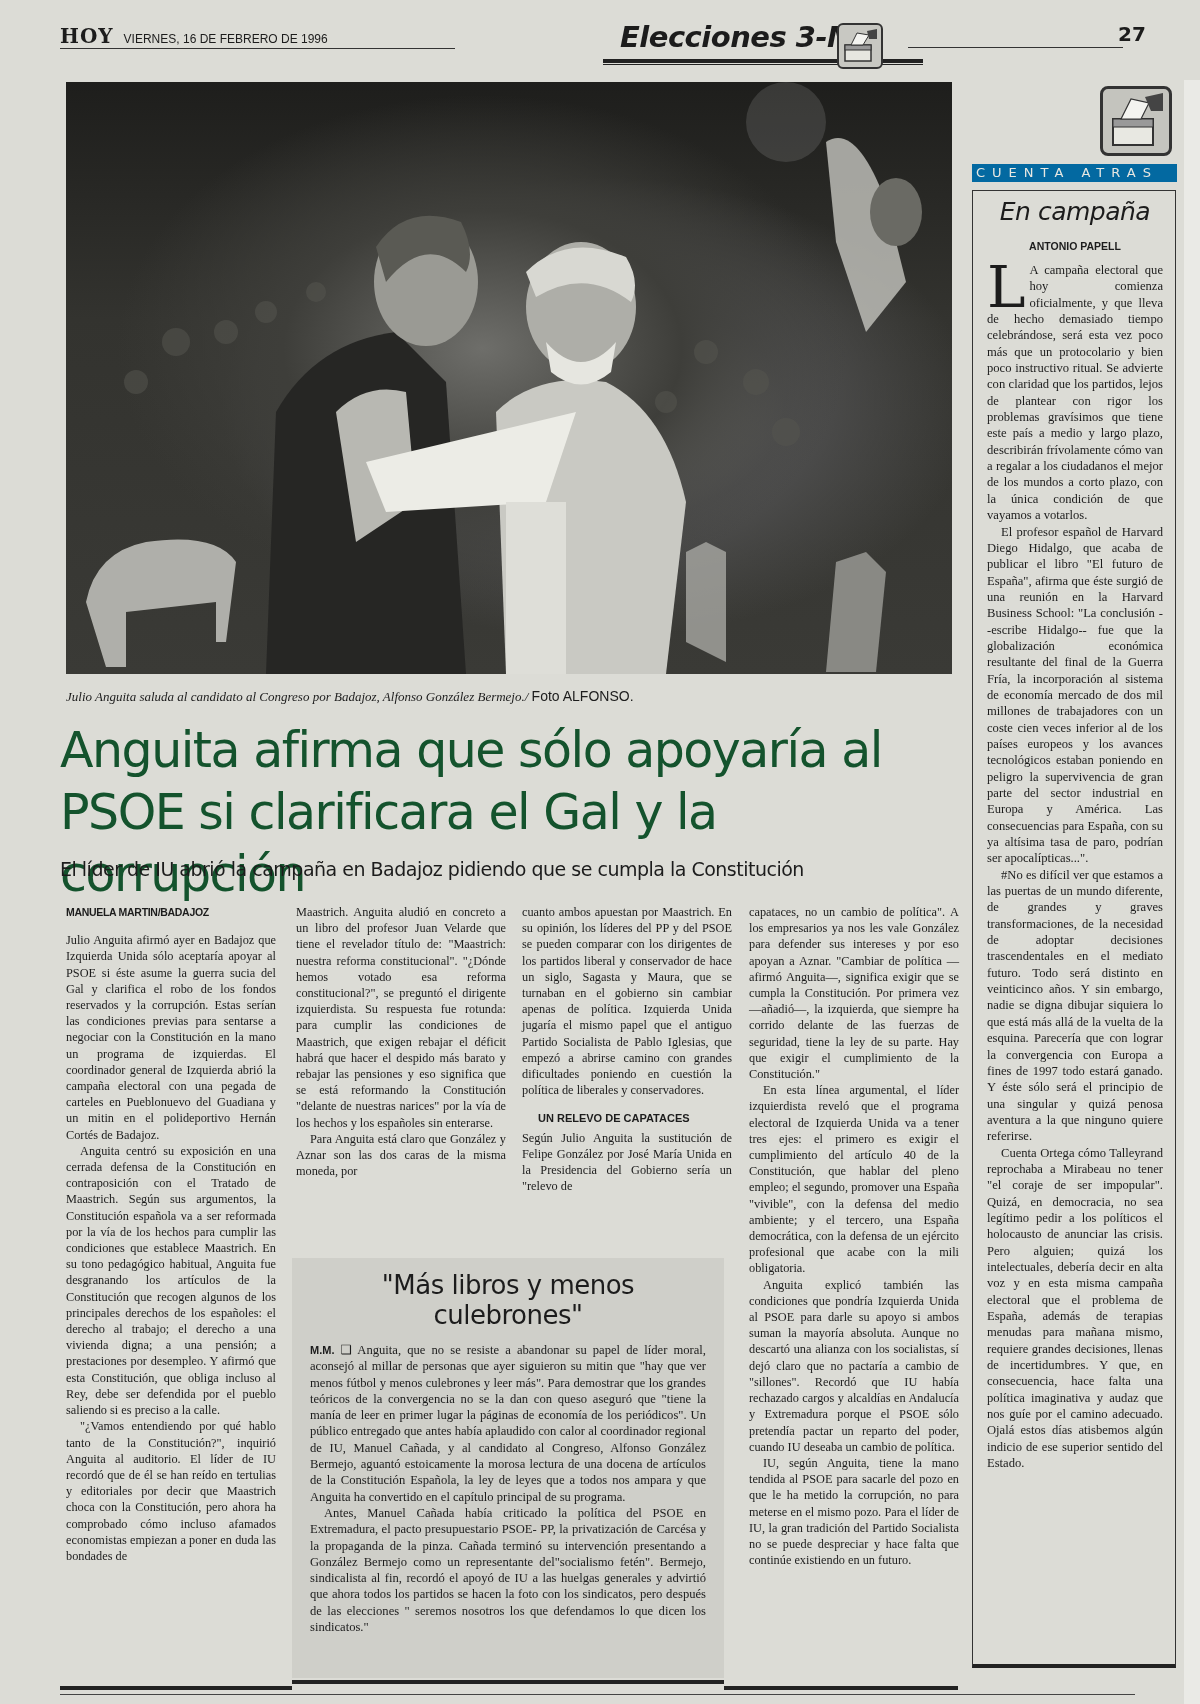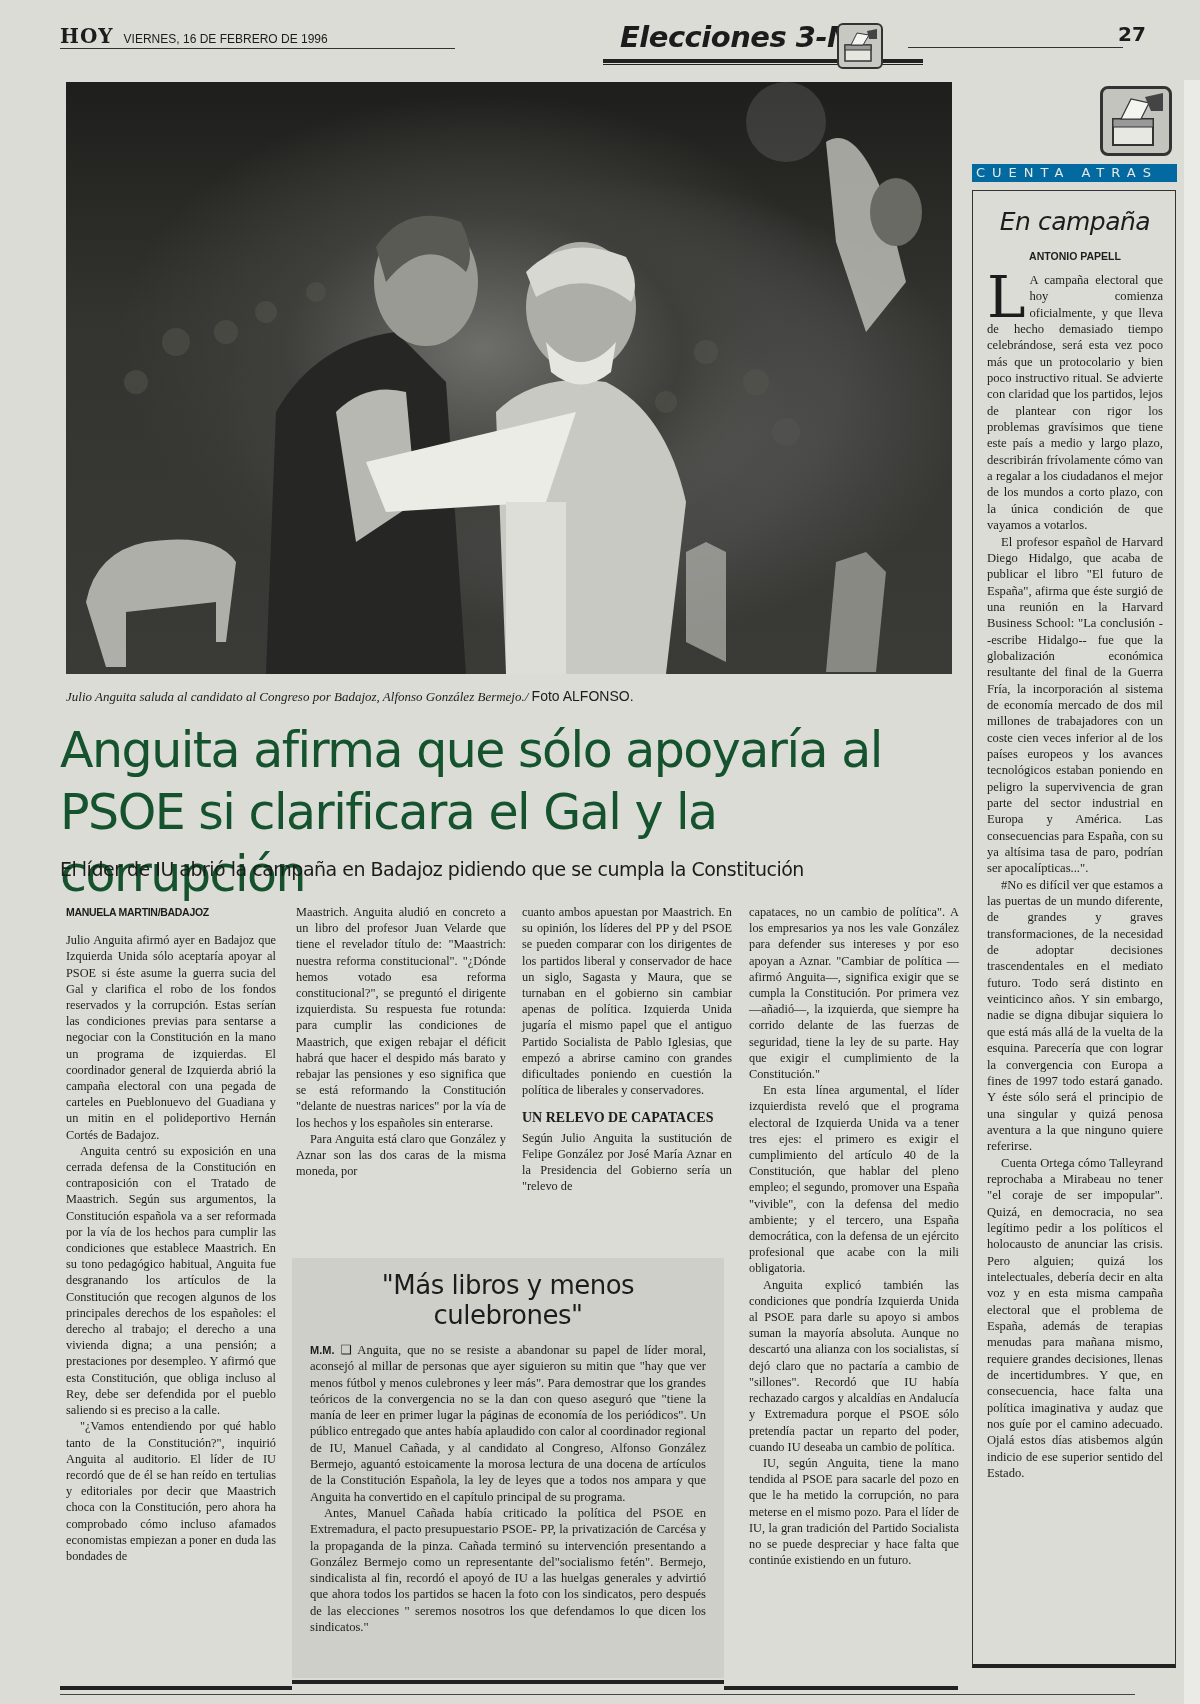--- a/index.html
+++ b/index.html
@@ -50,21 +50,21 @@
   }
 
   
   .col {
     position: absolute; width: 210px;
     font-size: 12.3px; line-height: 16.2px; text-align: justify; hyphens: auto;
   }
   .col p { text-indent: 14px; }
   .col p.noindent { text-indent: 0; }
   .byline { font-family: "Liberation Sans", sans-serif; font-weight: bold; font-size: 10.5px; margin-bottom: 12px; letter-spacing: -0.3px; }
-  .subhead { font-family: Liberation Serif, serif; font-weight: bold; font-size: 14px; margin: 12px 0 3px; }
+  .subhead { font-family: Liberation Sans, sans-serif; font-weight: bold; font-size: 11px; margin: 12px 16px 3px; }
   #col1 { left: 66px; top: 904px; }
   #col2 { left: 296px; top: 904px; }
   #col3 { left: 522px; top: 904px; }
   #col4 { left: 749px; top: 904px; }
 
   
   .box {
     position: absolute; left: 292px; top: 1258px; width: 432px; height: 420px;
     background: #cfcfc9; padding: 12px 18px 0 18px;
   }
@@ -80,21 +80,21 @@
   .col4-bottom { position: absolute; left: 724px; top: 1686px; width: 234px; height: 4px; background: #222; }
 
   
   .ballot-side { position: absolute; left: 1100px; top: 86px; width: 72px; height: 70px; border: 3px solid #333; border-radius: 8px; background: #c4c4be; }
   .countdown-bar {
     position: absolute; left: 972px; top: 164px; width: 205px; height: 18px; background: #0369a1;
     color: #e8e8e2; font-family: "DejaVu Sans", sans-serif; font-size: 13px; letter-spacing: 7px; line-height: 18px; padding-left: 4px; white-space: nowrap;
   }
   .sidebar-box {
     position: absolute; left: 972px; top: 190px; width: 204px; height: 1478px;
-    border: 1.5px solid #333; border-bottom: 4px solid #222; padding: 10px 12px 0 14px;
+    border: 1.5px solid #333; border-bottom: 4px solid #222; padding: 0 12px 0 14px;
   }
   .side-title { font-family: "DejaVu Sans", sans-serif; font-style: italic; font-size: 25px; text-align: center; letter-spacing: -0.5px; margin-top: 6px; }
   .side-author { font-family: "Liberation Sans", sans-serif; font-weight: bold; font-size: 10.5px; text-align: center; margin: 14px 0 10px; }
   .side-body { font-size: 12.6px; line-height: 16.35px; text-align: justify; }
   .side-body p { text-indent: 14px; }
   .side-body p.first { text-indent: 0; }
   .dropcap { float: left; font-size: 58px; line-height: 46px; margin: 2px 4px 0 0; font-family: "DejaVu Serif", serif; }
 
   .sidebar-stripe { position: absolute; left: 1184px; top: 80px; width: 16px; height: 1624px; background: #eaeae6; }
 </style>
@@ -180,21 +180,21 @@
   </div>
 
   <div class="col" id="col2">
     <p class="noindent">Maastrich. Anguita aludió en concreto a un libro del profesor Juan Velarde que tiene el revelador título de: "Maastrich: nuestra reforma constitucional". "¿Dónde hemos votado esa reforma constitucional?", se preguntó el dirigente izquierdista. Su respuesta fue rotunda: para cumplir las condiciones de Maastrich, que exigen rebajar el déficit habrá que hacer el despido más barato y rebajar las pensiones y eso significa que se está reformando la Constitución "delante de nuestras narices" por la vía de los hechos y los españoles sin enterarse.</p>
     <p>Para Anguita está claro que González y Aznar son las dos caras de la misma moneda, por</p>
   </div>
 
   <div class="col" id="col3">
     <p class="noindent">cuanto ambos apuestan por Maastrich. En su opinión, los líderes del PP y del PSOE se pueden comparar con los dirigentes de los partidos liberal y conservador de hace un siglo, Sagasta y Maura, que se turnaban en el gobierno sin cambiar apenas de política. Izquierda Unida jugaría el mismo papel que el antiguo Partido Socialista de Pablo Iglesias, que empezó a abrirse camino con grandes dificultades poniendo en cuestión la política de liberales y conservadores.</p>
     <div class="subhead">UN RELEVO DE CAPATACES</div>
-    <p class="noindent">Según Julio Anguita la sustitución de Felipe González por José María Aznar en la Presidencia del Gobierno sería un "relevo de</p>
+    <p class="noindent">Según Julio Anguita la sustitución de Felipe González por José María Unida en la Presidencia del Gobierno sería un "relevo de</p>
   </div>
 
   <div class="col" id="col4">
     <p class="noindent">capataces, no un cambio de política". A los empresarios ya nos les vale González para defender sus intereses y por eso apoyan a Aznar. "Cambiar de política —afirmó Anguita—, significa exigir que se cumpla la Constitución. Por primera vez —añadió—, la izquierda, que siempre ha corrido delante de las fuerzas de seguridad, tiene la ley de su parte. Hay que exigir el cumplimiento de la Constitución."</p>
     <p>En esta línea argumental, el líder izquierdista reveló que el programa electoral de Izquierda Unida va a tener tres ejes: el primero es exigir el cumplimiento del artículo 40 de la Constitución, que hablar del pleno empleo; el segundo, promover una España "vivible", con la defensa del medio ambiente; y el tercero, una España democrática, con la defensa de un ejército profesional que acabe con la mili obligatoria.</p>
     <p>Anguita explicó también las condiciones que pondría Izquierda Unida al PSOE para darle su apoyo si ambos suman la mayoría absoluta. Aunque no descartó una alianza con los socialistas, sí dejó claro que no pactaría a cambio de "sillones". Recordó que IU había rechazado cargos y alcaldías en Andalucía y Extremadura porque el PSOE sólo pretendía pactar un reparto del poder, cuando IU deseaba un cambio de política.</p>
     <p>IU, según Anguita, tiene la mano tendida al PSOE para sacarle del pozo en que le ha metido la corrupción, no para meterse en el mismo pozo. Para el líder de IU, la gran tradición del Partido Socialista no se puede despreciar y hace falta que continúe existiendo en un futuro.</p>
   </div>
 
   <div class="box">

